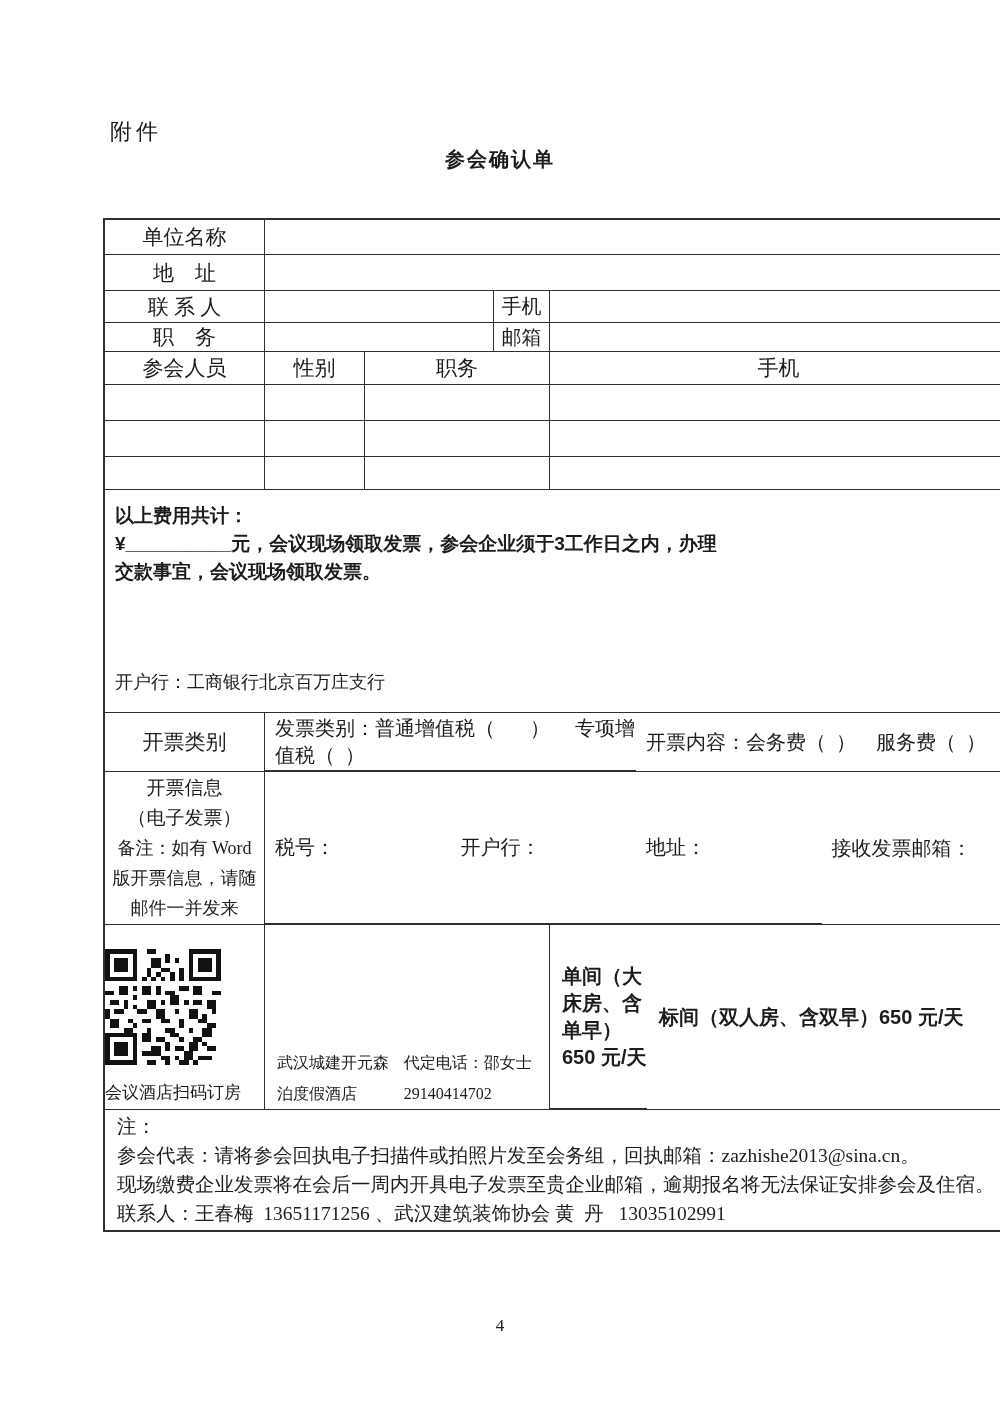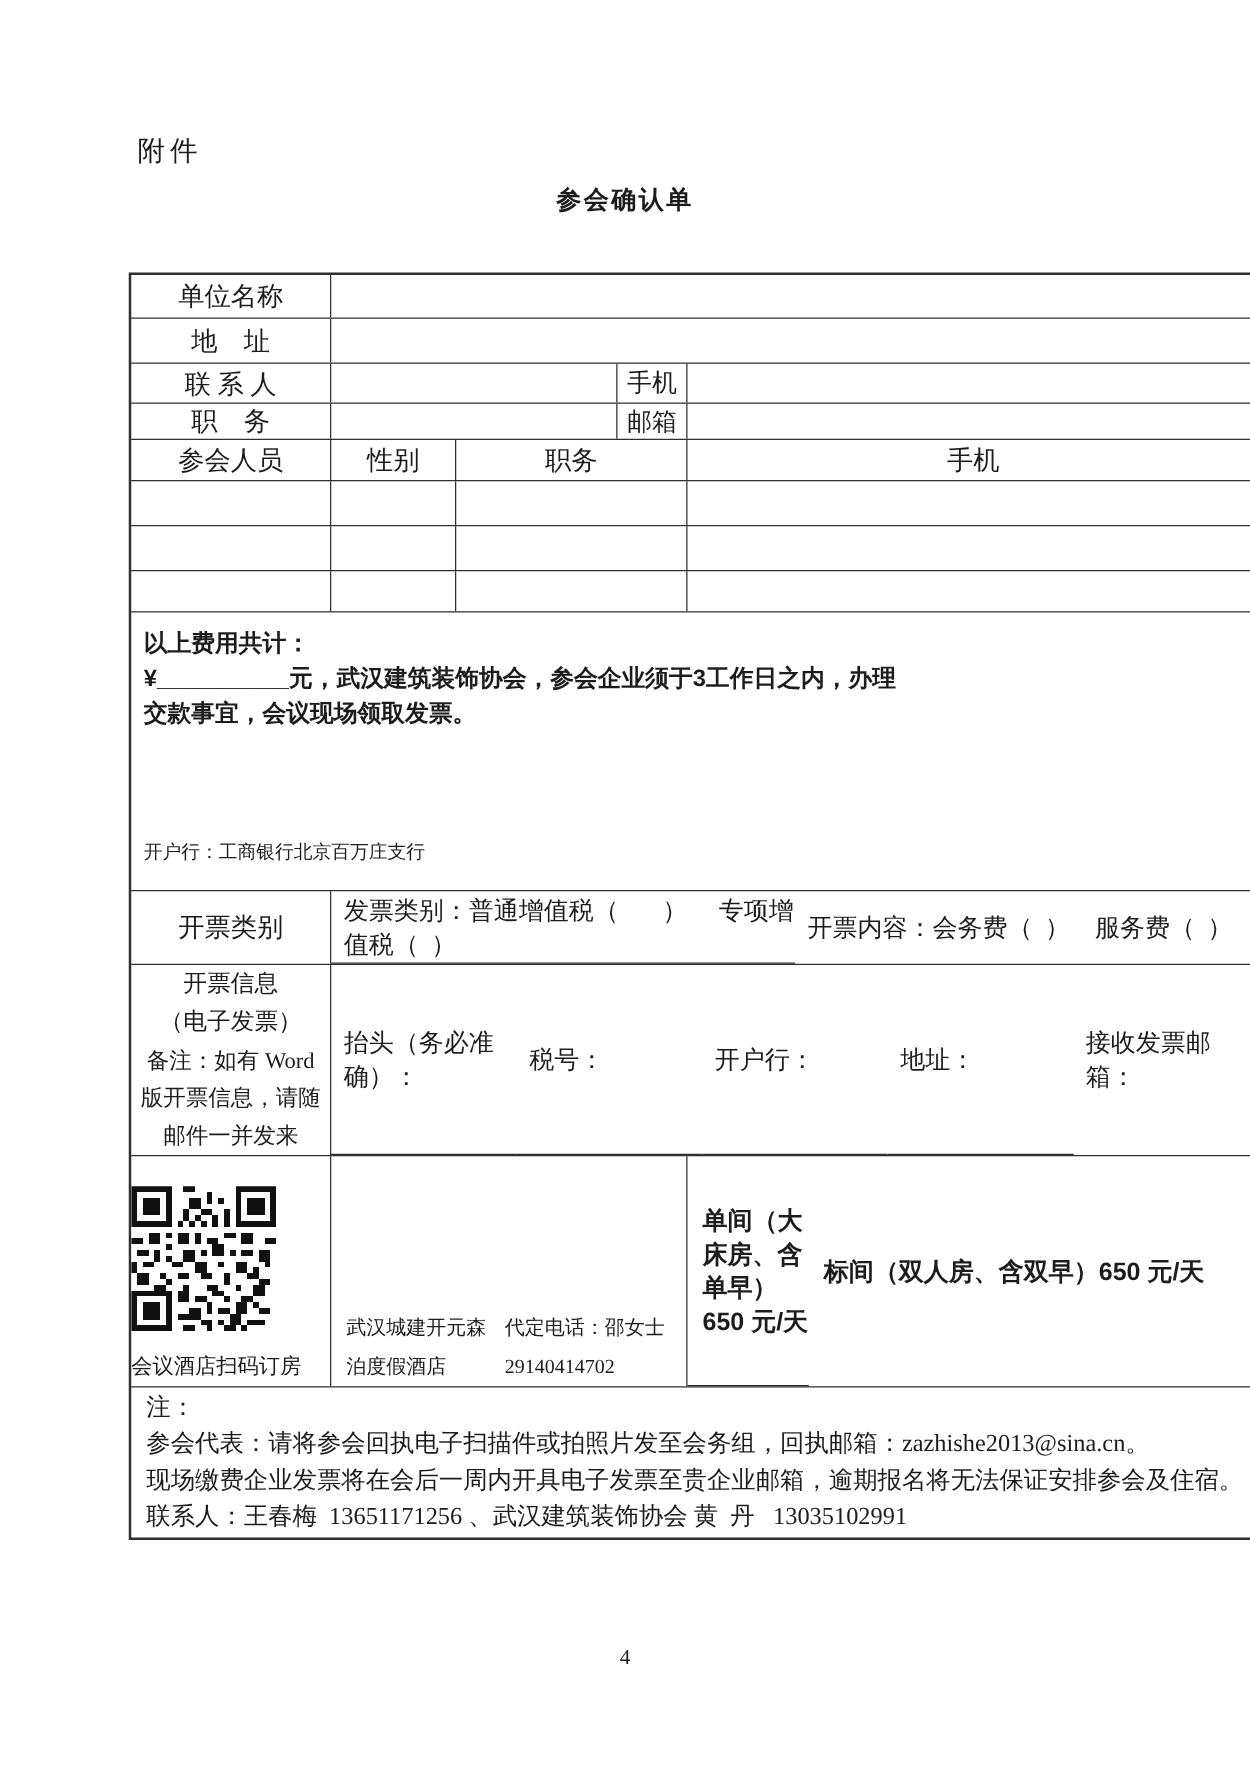--- a/index.html
+++ b/index.html
@@ -2,21 +2,21 @@
 <html><head>
 <meta charset="utf-8">
 <style>
   *{box-sizing:border-box;margin:0;padding:0}
   html,body{background:#ffffff}
   body{
     width:1000px;height:1418px;position:relative;
     font-family:"Liberation Serif","DejaVu Serif",serif;
     color:#1c1c1c;
   }
-  .attachment{position:absolute;left:110px;top:106px;font-size:22px;letter-spacing:4px}
+  .attachment{position:absolute;left:110px;top:117px;font-size:22px;letter-spacing:4px}
   .doc-title{
     position:absolute;left:0;right:0;top:146px;text-align:center;
     font-size:20px;font-weight:bold;letter-spacing:2px;
     font-family:"Liberation Sans","DejaVu Sans",sans-serif;
   }
   .page-number{position:absolute;left:0;right:0;top:1316px;text-align:center;font-size:17px}
 
   .tbl{
     position:absolute;left:103px;top:218px;width:906px;
     border:2px solid #2f2f2f;display:flex;flex-direction:column;
@@ -39,21 +39,21 @@
 
   .subcol{flex:1;display:flex;flex-direction:row}
   .subrow{flex:1;border-bottom:1px solid #2f2f2f;display:flex;align-items:center;padding-left:10px;font-size:20px;white-space:pre-wrap}
   .subrow:last-child{border-bottom:none}
 
   .payee-label{flex-direction:column;justify-content:center;line-height:30px}
   .payee-content{flex:1;display:flex;flex-direction:column;padding:12px 10px 8px 10px;align-items:flex-start}
   .bold-sans{font-family:"Liberation Sans","DejaVu Sans",sans-serif;font-weight:bold}
   .fee-line{font-size:19px;line-height:28px;white-space:pre-wrap}
   .eq-divider{font-size:19px;line-height:10px;letter-spacing:0;margin-top:22px;color:#2a2a2a;white-space:pre;overflow:hidden;width:100%}
-  .bank-line{font-size:15px;line-height:28px;white-space:pre-wrap}
+  .bank-line{font-size:18px;line-height:28px;white-space:pre-wrap}
   .bank-block{margin-top:24px}
 
   .invoice-label{flex-direction:column;justify-content:center;text-align:center;line-height:30px;font-size:19px;white-space:pre}
   .invoice-label .note-line{font-size:18px}
 
   .qr-cell{flex-direction:column;justify-content:flex-start;align-items:flex-start;padding-top:24px}
   .qr-box{width:116px;height:116px}
   .qr-caption{margin-top:16px;font-size:17px;white-space:pre}
   .hotel-cell{flex-direction:row;justify-content:center;align-items:flex-end;padding-left:12px;line-height:31px;font-size:16px;white-space:pre-wrap}
   .room-row{flex:1;border-bottom:1px solid #2f2f2f;display:flex;align-items:center;padding-left:12px;font-size:20px;white-space:pre-wrap}
@@ -116,21 +116,21 @@
   <div class="tr h33">
     <div class="td w160"></div>
     <div class="td w100"></div>
     <div class="td w185"></div>
     <div class="td fill"></div>
   </div>
 
   <div class="tr h223">
     <div class="td payee-content">
       <div class="fee-line bold-sans">以上费用共计：</div>
-      <div class="fee-line bold-sans">¥__________元，武汉建筑装饰协会，参会企业须于3工作日之内，办理</div>
+      <div class="fee-line bold-sans">¥__________元，会议现场领取发票，参会企业须于3工作日之内，办理</div>
       <div class="fee-line bold-sans">交款事宜，会议现场领取发票。</div>
       <div class="eq-divider">==========================================================</div>
       <div class="eq-divider" style="margin-top:0">==========================================================</div>
       <div class="bank-block">
         <div class="bank-line">开户行：工商银行北京百万庄支行</div>
         
         
       </div>
     </div>
   </div>
@@ -145,21 +145,20 @@
 
   <div class="tr h153">
     <div class="td w160 invoice-label">
       <div>开票信息</div>
       <div>（电子发票）</div>
       <div class="note-line">备注：如有 Word</div>
       <div class="note-line">版开票信息，请随</div>
       <div class="note-line">邮件一并发来</div>
     </div>
     <div class="subcol">
-      <div class="subrow">抬头（务必准确）：</div>
       <div class="subrow">税号：</div>
       <div class="subrow">开户行：</div>
       <div class="subrow">地址：</div>
       <div class="subrow">接收发票邮箱：</div>
     </div>
   </div>
 
   <div class="tr h185">
     <div class="td w160 qr-cell">
       <svg class="qr-box" viewBox="0 0 25 25" shape-rendering="crispEdges" xmlns="http://www.w3.org/2000/svg">

